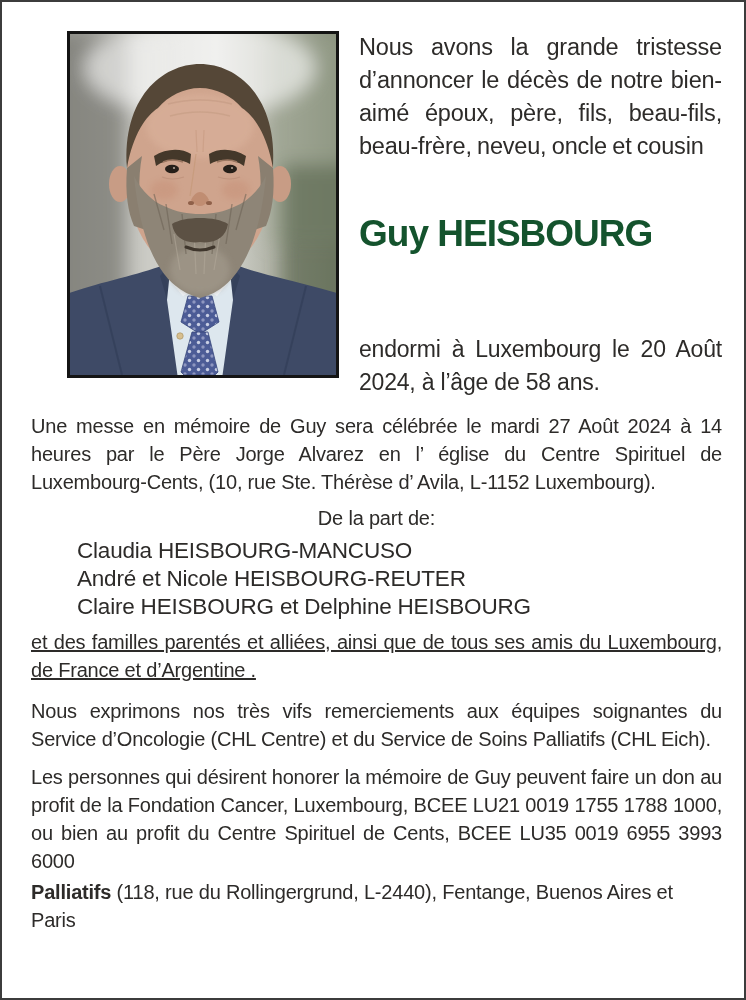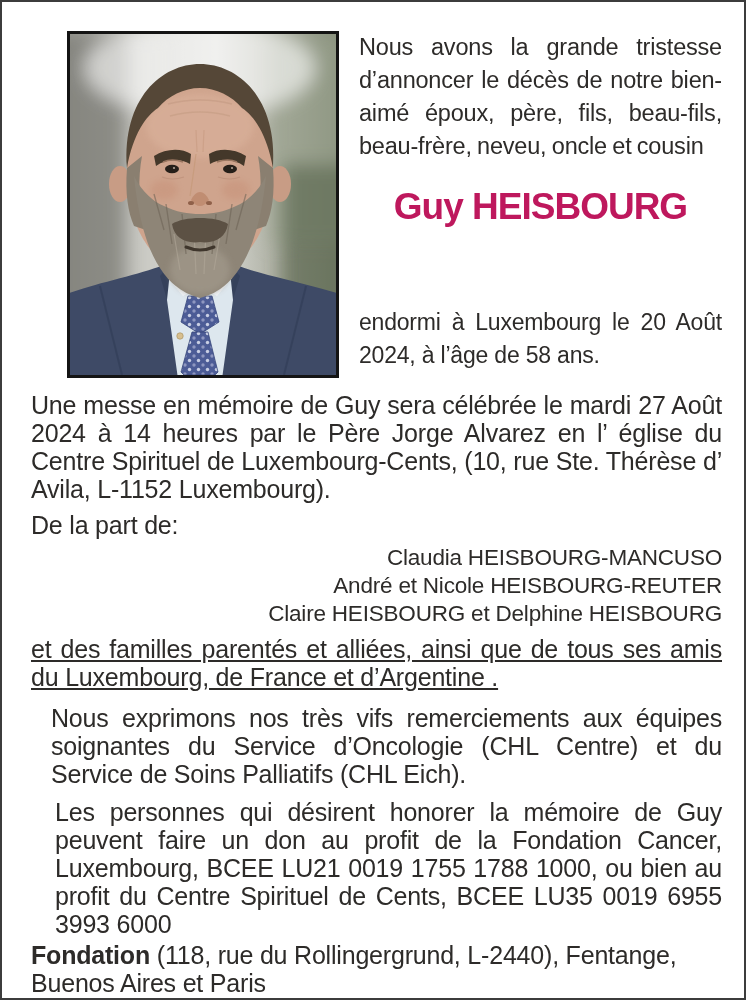--- a/index.html
+++ b/index.html
@@ -22,38 +22,38 @@
     border:3px solid #141414;
     background:#b9b9b2;
   }
   .photo-frame svg { display:block; width:100%; height:100%; }
   .right-col { flex:1 1 auto; margin-left:20px; display:flex; flex-direction:column; }
   .intro {
     margin:0; font-size:23.5px; line-height:33px;
     text-align:justify; letter-spacing:-0.2px; word-spacing:-1px;
   }
   .name {
-    margin:21px 0 0 0; font-size:37px; line-height:46px;
-    font-weight:bold; text-align:center; letter-spacing:-1px; color:#be185d;
+    margin:48px 0 0 0; font-size:37px; line-height:46px;
+    font-weight:bold; text-align:left; letter-spacing:-1px; color:#14532d;
   }
   .death {
     margin:76px 0 0 0; font-size:23px; line-height:33px;
     text-align:justify; letter-spacing:-0.2px;
   }
   .para {
-    margin:0; font-size:25px; line-height:28px;
+    margin:0; font-size:20px; line-height:28px;
     text-align:justify; letter-spacing:-0.2px;
   }
   .mass { margin-top:13px; }
-  .on-behalf { margin-top:8px; text-align:left; }
-  .family-list { margin-top:5px; padding-left:46px;text-align:right; }
+  .on-behalf { margin-top:8px; text-align:center; }
+  .family-list { margin-top:5px; padding-left:46px; }
   .family-member { font-size:22.5px; line-height:28px; letter-spacing:-0.2px; }
   .families { margin-top:7px;text-decoration:underline; }
-  .thanks { margin-top:13px;margin-left:20px; }
-  .donation { margin-top:10px;margin-left:24px; }
+  .thanks { margin-top:13px; }
+  .donation { margin-top:10px; }
   .cities { margin-top:3px; text-align:left; }
   .cities .bold { font-weight:bold; }
 </style>
 </head>
 <body>
 
 <div class="page">
 
   <div class="top-row">
 
@@ -175,15 +175,15 @@
     <div class="family-member">André et Nicole HEISBOURG-REUTER</div>
     <div class="family-member">Claire HEISBOURG et Delphine HEISBOURG</div>
   </div>
 
   <p class="para families">et des familles parentés et alliées, ainsi que de tous ses amis du Luxembourg, de France et d’Argentine .</p>
 
   <p class="para thanks">Nous exprimons nos très vifs remerciements aux équipes soignantes du Service d’Oncologie (CHL Centre) et du Service de Soins Palliatifs (CHL Eich).</p>
 
   <p class="para donation">Les personnes qui désirent honorer la mémoire de Guy peuvent faire un don au profit de la Fondation Cancer, Luxembourg, BCEE LU21 0019 1755 1788 1000, ou bien au profit du Centre Spirituel de Cents, BCEE LU35 0019 6955 3993 6000</p>
 
-  <p class="para cities"><span class="bold">Fondation</span><span> (118, rue du Rollingergrund, L-2440), Fentange, Buenos Aires et Paris</span></p>
+  <p class="para cities"><span class="bold">Palliatifs</span><span> (118, rue du Rollingergrund, L-2440), Fentange, Buenos Aires et Paris</span></p>
 
 </div>
 
 </body></html>

